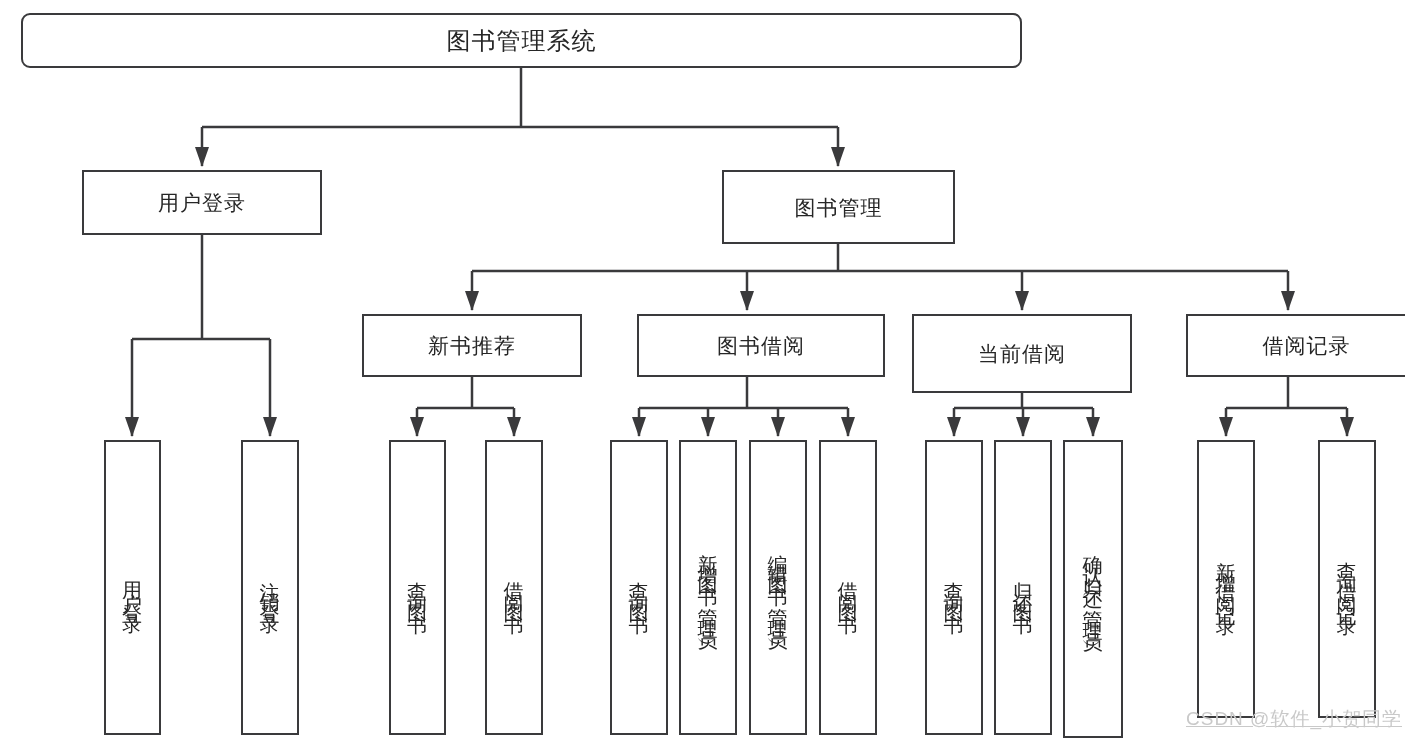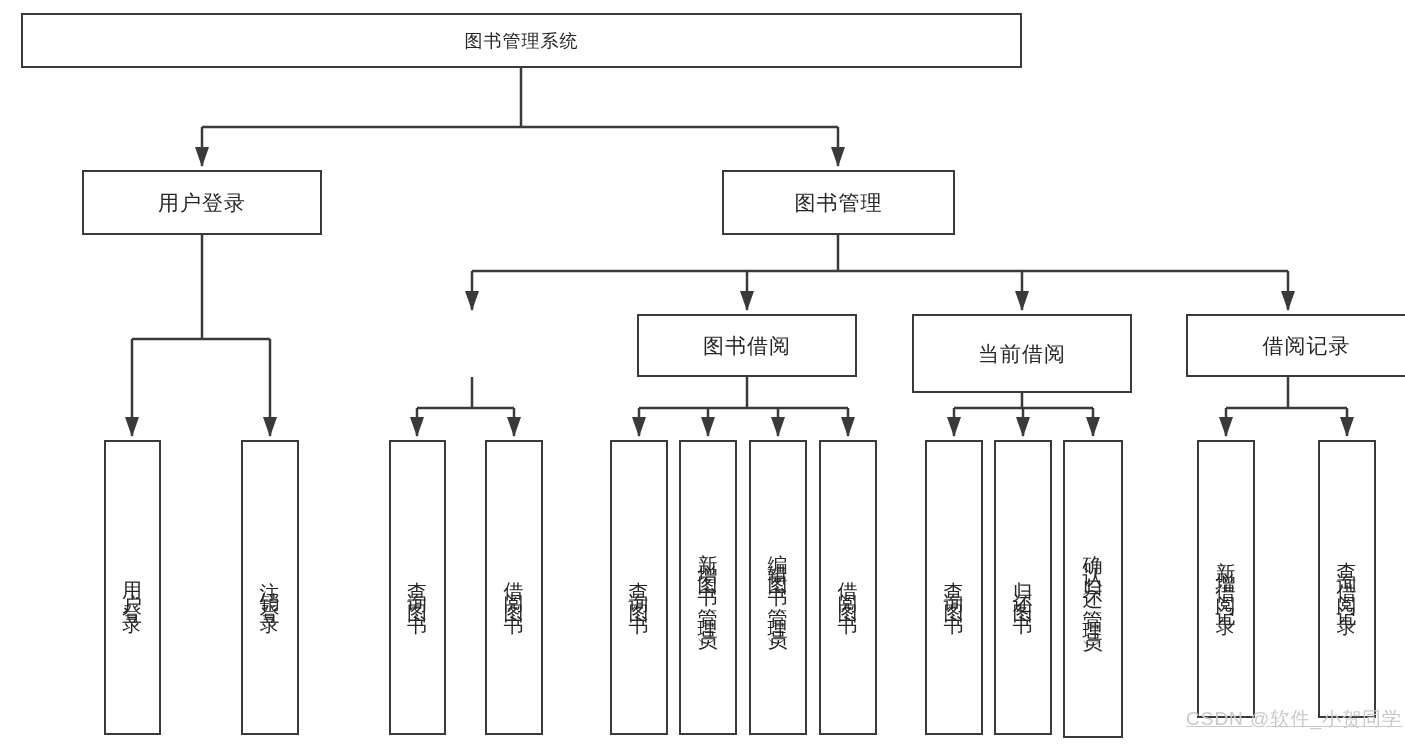--- a/index.html
+++ b/index.html
@@ -15,21 +15,21 @@
   .box{
     position:absolute;
     background:#ffffff;
     border:2px solid #3a3a3c;
     box-sizing:border-box;
     display:flex;align-items:center;justify-content:center;
     color:#262626;
     line-height:1;
   }
   .hbox{font-size:21px;letter-spacing:1px;white-space:nowrap;}
-  .rootbox{font-size:18px;}
+  .rootbox{font-size:24px;border-radius:9px;}
   .vbox{
     writing-mode:vertical-rl;
     text-orientation:mixed;
     font-size:20px;
     letter-spacing:11px;
     white-space:nowrap;
   }
   .watermark{
     position:absolute;
     left:1186px;top:706px;
@@ -104,23 +104,24 @@
       <line x1="1288" y1="377" x2="1288" y2="408"></line>
       <line x1="1226" y1="408" x2="1347" y2="408"></line>
       <line x1="1226" y1="408" x2="1226" y2="436" marker-end="url(#ah)"></line>
       <line x1="1347" y1="408" x2="1347" y2="436" marker-end="url(#ah)"></line>
     </g>
   </svg>
 
   <div class="box hbox rootbox" style="left:21px;top:13px;width:1001px;height:55px">图书管理系统</div>
 
   <div class="box hbox" style="left:82px;top:170px;width:240px;height:65px">用户登录</div>
-  <div class="box hbox" style="left:722px;top:170px;width:233px;height:65px">图书管理</div>
+  <div class="box hbox" style="left:722px;top:170px;width:233px;height:74px">图书管理</div>
 
-  <div class="box hbox" style="left:637px;top:314px;width:220px;height:63px">图书借阅</div>
+  <div class="box hbox" style="left:362px;top:314px;width:220px;height:63px">新书推荐</div>
+  <div class="box hbox" style="left:637px;top:314px;width:248px;height:63px">图书借阅</div>
   <div class="box hbox" style="left:912px;top:314px;width:220px;height:79px">当前借阅</div>
   <div class="box hbox" style="left:1186px;top:314px;width:241px;height:63px">借阅记录</div>
 
   <div class="box vbox" style="left:104px;top:440px;width:57px;height:295px">用户登录</div>
   <div class="box vbox" style="left:241px;top:440px;width:58px;height:295px">注销登录</div>
 
   <div class="box vbox" style="left:389px;top:440px;width:57px;height:295px">查询图书</div>
   <div class="box vbox" style="left:485px;top:440px;width:58px;height:295px">借阅图书</div>
 
   <div class="box vbox" style="left:610px;top:440px;width:58px;height:295px">查询图书</div>

